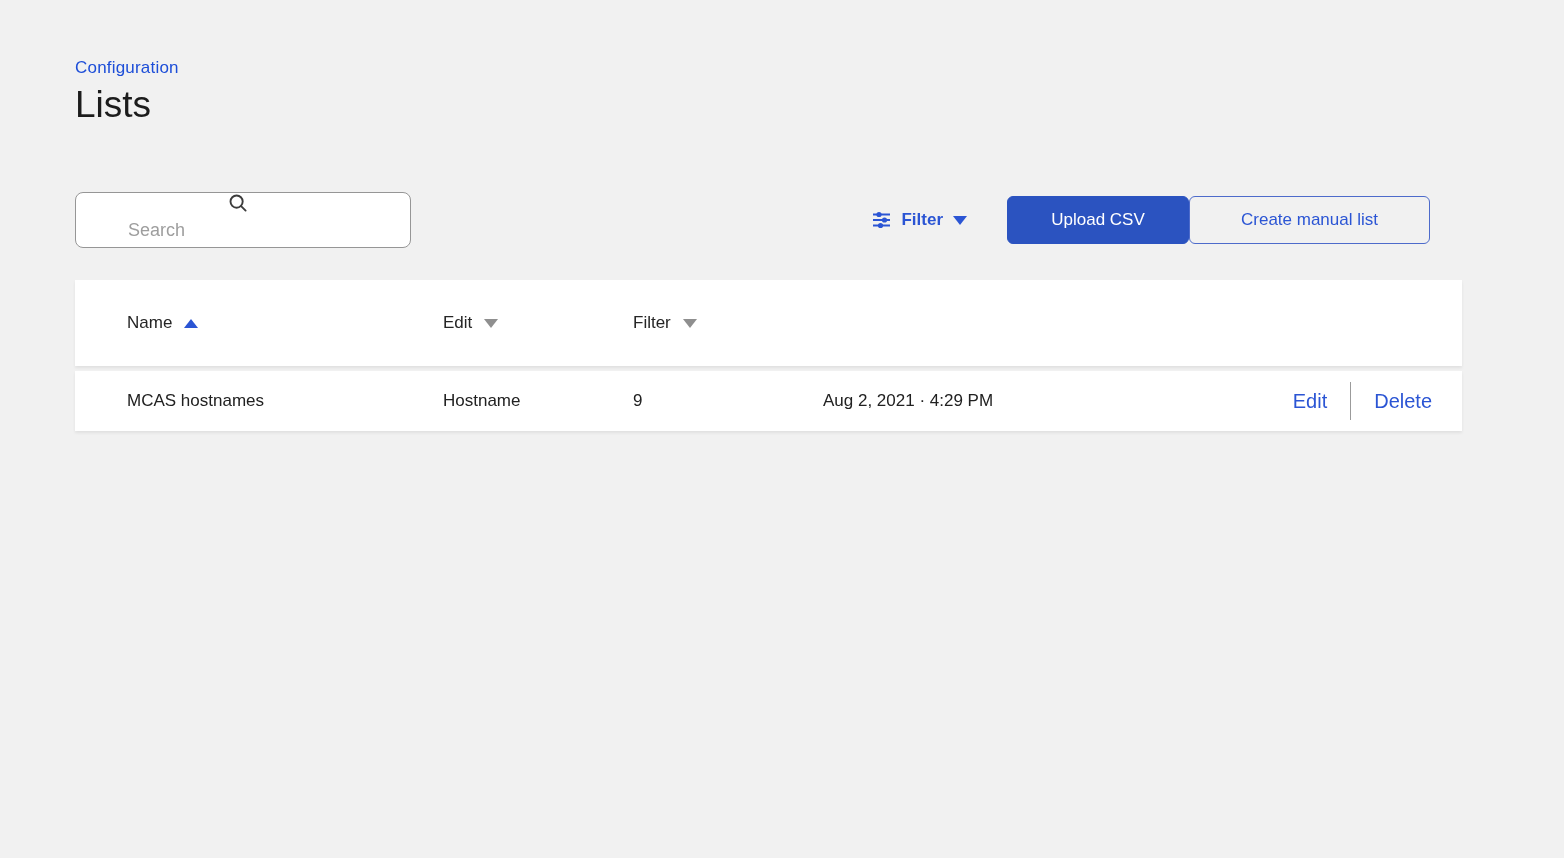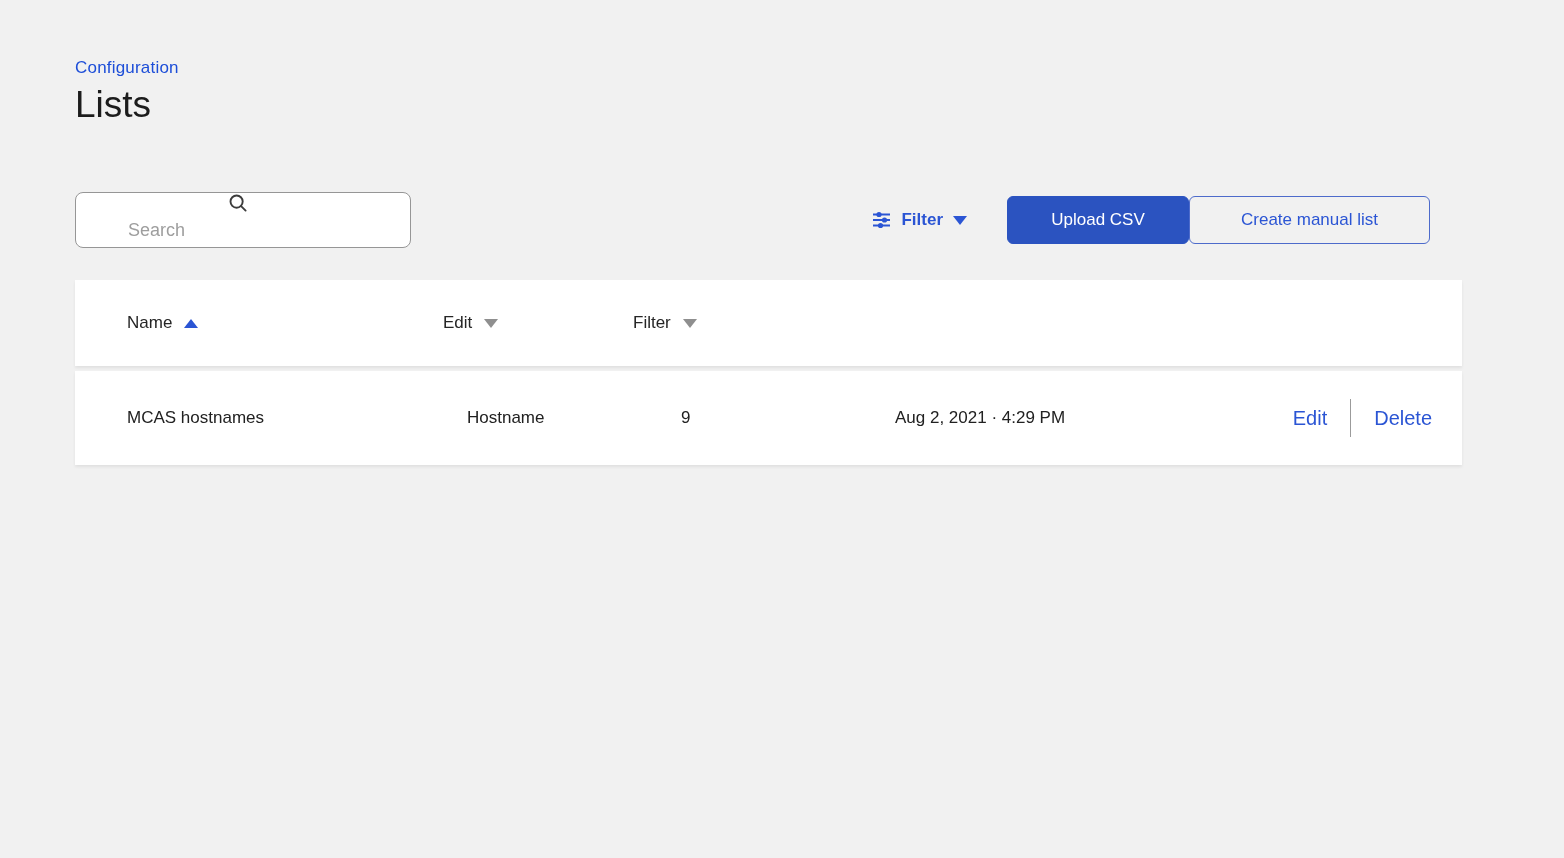--- a/index.html
+++ b/index.html
@@ -110,24 +110,23 @@
     background: #ffffff;
     padding: 0 30px 0 52px;
   }
   .thead {
     height: 86px;
     box-shadow: 0 2px 3px rgba(0,0,0,0.07);
     position: relative;
     z-index: 1;
   }
   .trow {
-    height: 94px;
+    height: 60px;
     margin-top: 5px;
     box-shadow: 0 2px 3px rgba(0,0,0,0.07);
-    gap: 24px;
   }
   .th {
     display: flex; align-items: center;
     font-weight: 400;
     font-size: 17px;
     color: #252525;
     cursor: pointer;
   }
   .th .col-caret { margin-left: 12px; }
   .td { font-size: 17px; color: #212121; }

